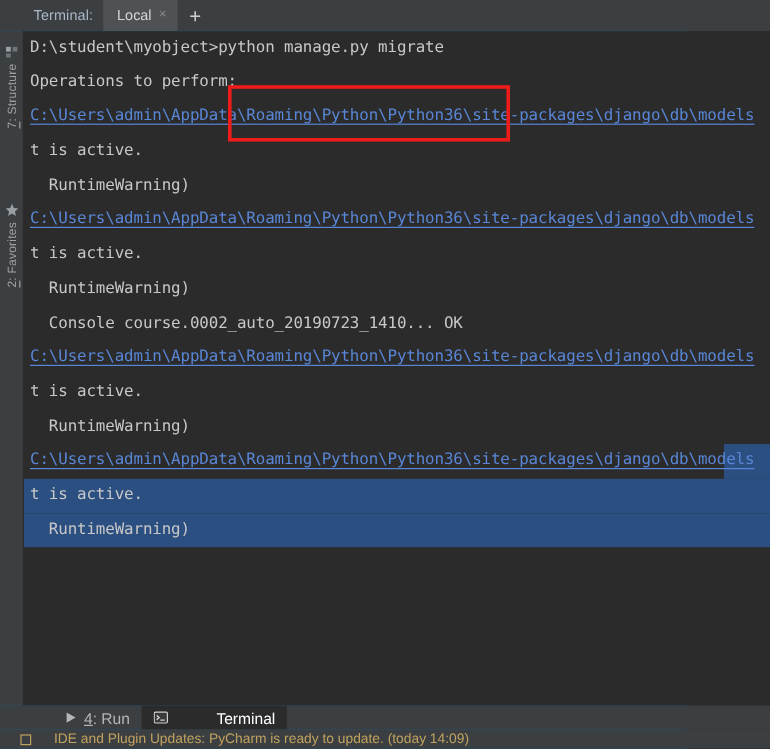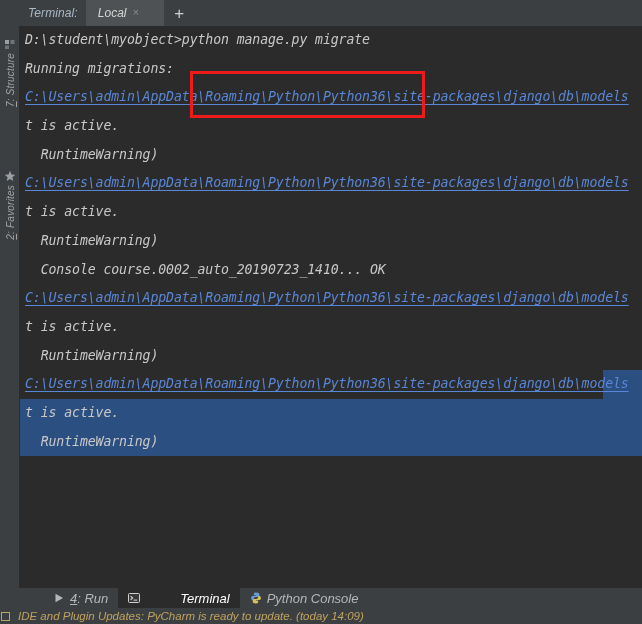--- a/index.html
+++ b/index.html
@@ -12,21 +12,20 @@
     height: 624px;
     overflow: hidden;
     font-family: "Liberation Sans", sans-serif;
     -webkit-font-smoothing: antialiased;
   }
   #app {
     position: relative;
     width: 572px;
     height: 624px;
     background: #0369a1;
-    font-style: italic;
   }
 
   
   .tabbar {
     position: absolute;
     left: 0; top: 0;
     width: 642px; height: 26px;
     background: #3c3f41;
     display: flex;
     align-items: stretch;
@@ -36,21 +35,21 @@
     align-items: center;
     padding: 0 8px 0 28px;
     font-size: 12px;
     color: #a9b7c6;
     letter-spacing: .1px;
   }
   .tab-local {
     display: flex;
     align-items: center;
     gap: 6px;
-    padding: 0 25px 0 12px;
+    padding: 0 9px 0 12px;
     background: #4e5254;
     font-size: 12px;
     color: #d6d6d6;
   }
   .tab-close {
     font-size: 11px;
     color: #8c8c8c;
     line-height: 1;
     padding-bottom: 1px;
   }
@@ -177,22 +176,22 @@
   }
 
   
   .statusbar {
     position: absolute;
     left: 0; top: 608px;
     width: 642px; height: 16px;
     background: #3c3f41;
     display: flex;
     align-items: center;
-    gap: 7px;
-    padding-left: 0;
+    gap: 18px;
+    padding-left: 16px;
     box-sizing: border-box;
     font-size: 11.5px;
     color: #c0a25f;
   }
   .status-icon { width: 11px; height: 11px; display: block; flex: none; }
 </style>
 </head>
 <body>
 
 <div id="app">
@@ -223,21 +222,21 @@
         <svg width="12" height="12" viewBox="0 0 12 12">
           <polygon points="6,0.8 7.5,4.4 11.3,4.7 8.4,7.2 9.3,10.9 6,8.9 2.7,10.9 3.6,7.2 0.7,4.7 4.5,4.4" fill="#9aa0a6"></polygon>
         </svg>
       </span>
     </div>
   </div>
 
   <div class="terminal">
     <div class="lines">
         <div class="line">D:\student\myobject&gt;python manage.py migrate</div>
-        <div class="line">Running migrations:</div>
+        <div class="line">Operations to perform:</div>
         <div class="line link">C:\Users\admin\AppData\Roaming\Python\Python36\site-packages\django\db\models</div>
         <div class="line">t is active.</div>
         <div class="line">  RuntimeWarning)</div>
         <div class="line link">C:\Users\admin\AppData\Roaming\Python\Python36\site-packages\django\db\models</div>
         <div class="line">t is active.</div>
         <div class="line">  RuntimeWarning)</div>
         <div class="line">  Console course.0002_auto_20190723_1410... OK</div>
         <div class="line link">C:\Users\admin\AppData\Roaming\Python\Python36\site-packages\django\db\models</div>
         <div class="line">t is active.</div>
         <div class="line">  RuntimeWarning)</div>
@@ -256,27 +255,20 @@
         <span><u>4</u><span>: Run</span></span>
       </div>
       <div class="bb-item active">
         <span class="bb-icon"><svg width="12" height="12" viewBox="0 0 12 12">
             <rect x="0.5" y="1.5" width="11" height="9" rx="1" fill="#3a3a3a" stroke="#cfcfcf" stroke-width="1"></rect>
             <polyline points="2.6,4.2 4.6,6 2.6,7.8" fill="none" stroke="#d8d8d8" stroke-width="1.1"></polyline>
             <rect x="5.6" y="7.6" width="3.6" height="1" fill="#d8d8d8"></rect>
           </svg></span>
         <span><span>Terminal</span></span>
       </div>
-      <div class="bb-item">
-        <span class="bb-icon"><svg width="12" height="12" viewBox="0 0 12 12">
-            <path d="M6 0.6c-2 0-2.2 0.9-2.2 1.7v1.1H6.1v0.5H2.9c-1 0-1.8 0.6-1.8 2.1s0.8 2.1 1.8 2.1h0.9V6.9c0-1 0.9-1.8 1.9-1.8h2c0.9 0 1.6-0.7 1.6-1.6V2.3C9.3 1.4 8.5 0.6 6 0.6z" fill="#6c9bd2"></path>
-            <path d="M6 11.4c2 0 2.2-0.9 2.2-1.7V8.6H5.9V8.1h3.2c1 0 1.8-0.6 1.8-2.1s-0.8-2.1-1.8-2.1H8.2v1.2c0 1-0.9 1.8-1.9 1.8h-2c-0.9 0-1.6 0.7-1.6 1.6v1.2c0 0.9 0.8 1.7 3.3 1.7z" fill="#d6c05a"></path>
-          </svg></span>
-        <span><span>Python Console</span></span>
-      </div>
     </div>
 
   <div class="statusbar">
     <span class="status-icon">
       <svg width="11" height="11" viewBox="0 0 11 11">
         <rect x="1.5" y="1.5" width="8" height="8" fill="none" stroke="#c0a25f" stroke-width="1"></rect>
       </svg>
     </span>
     <span>IDE and Plugin Updates: PyCharm is ready to update. (today 14:09)</span>
   </div>

